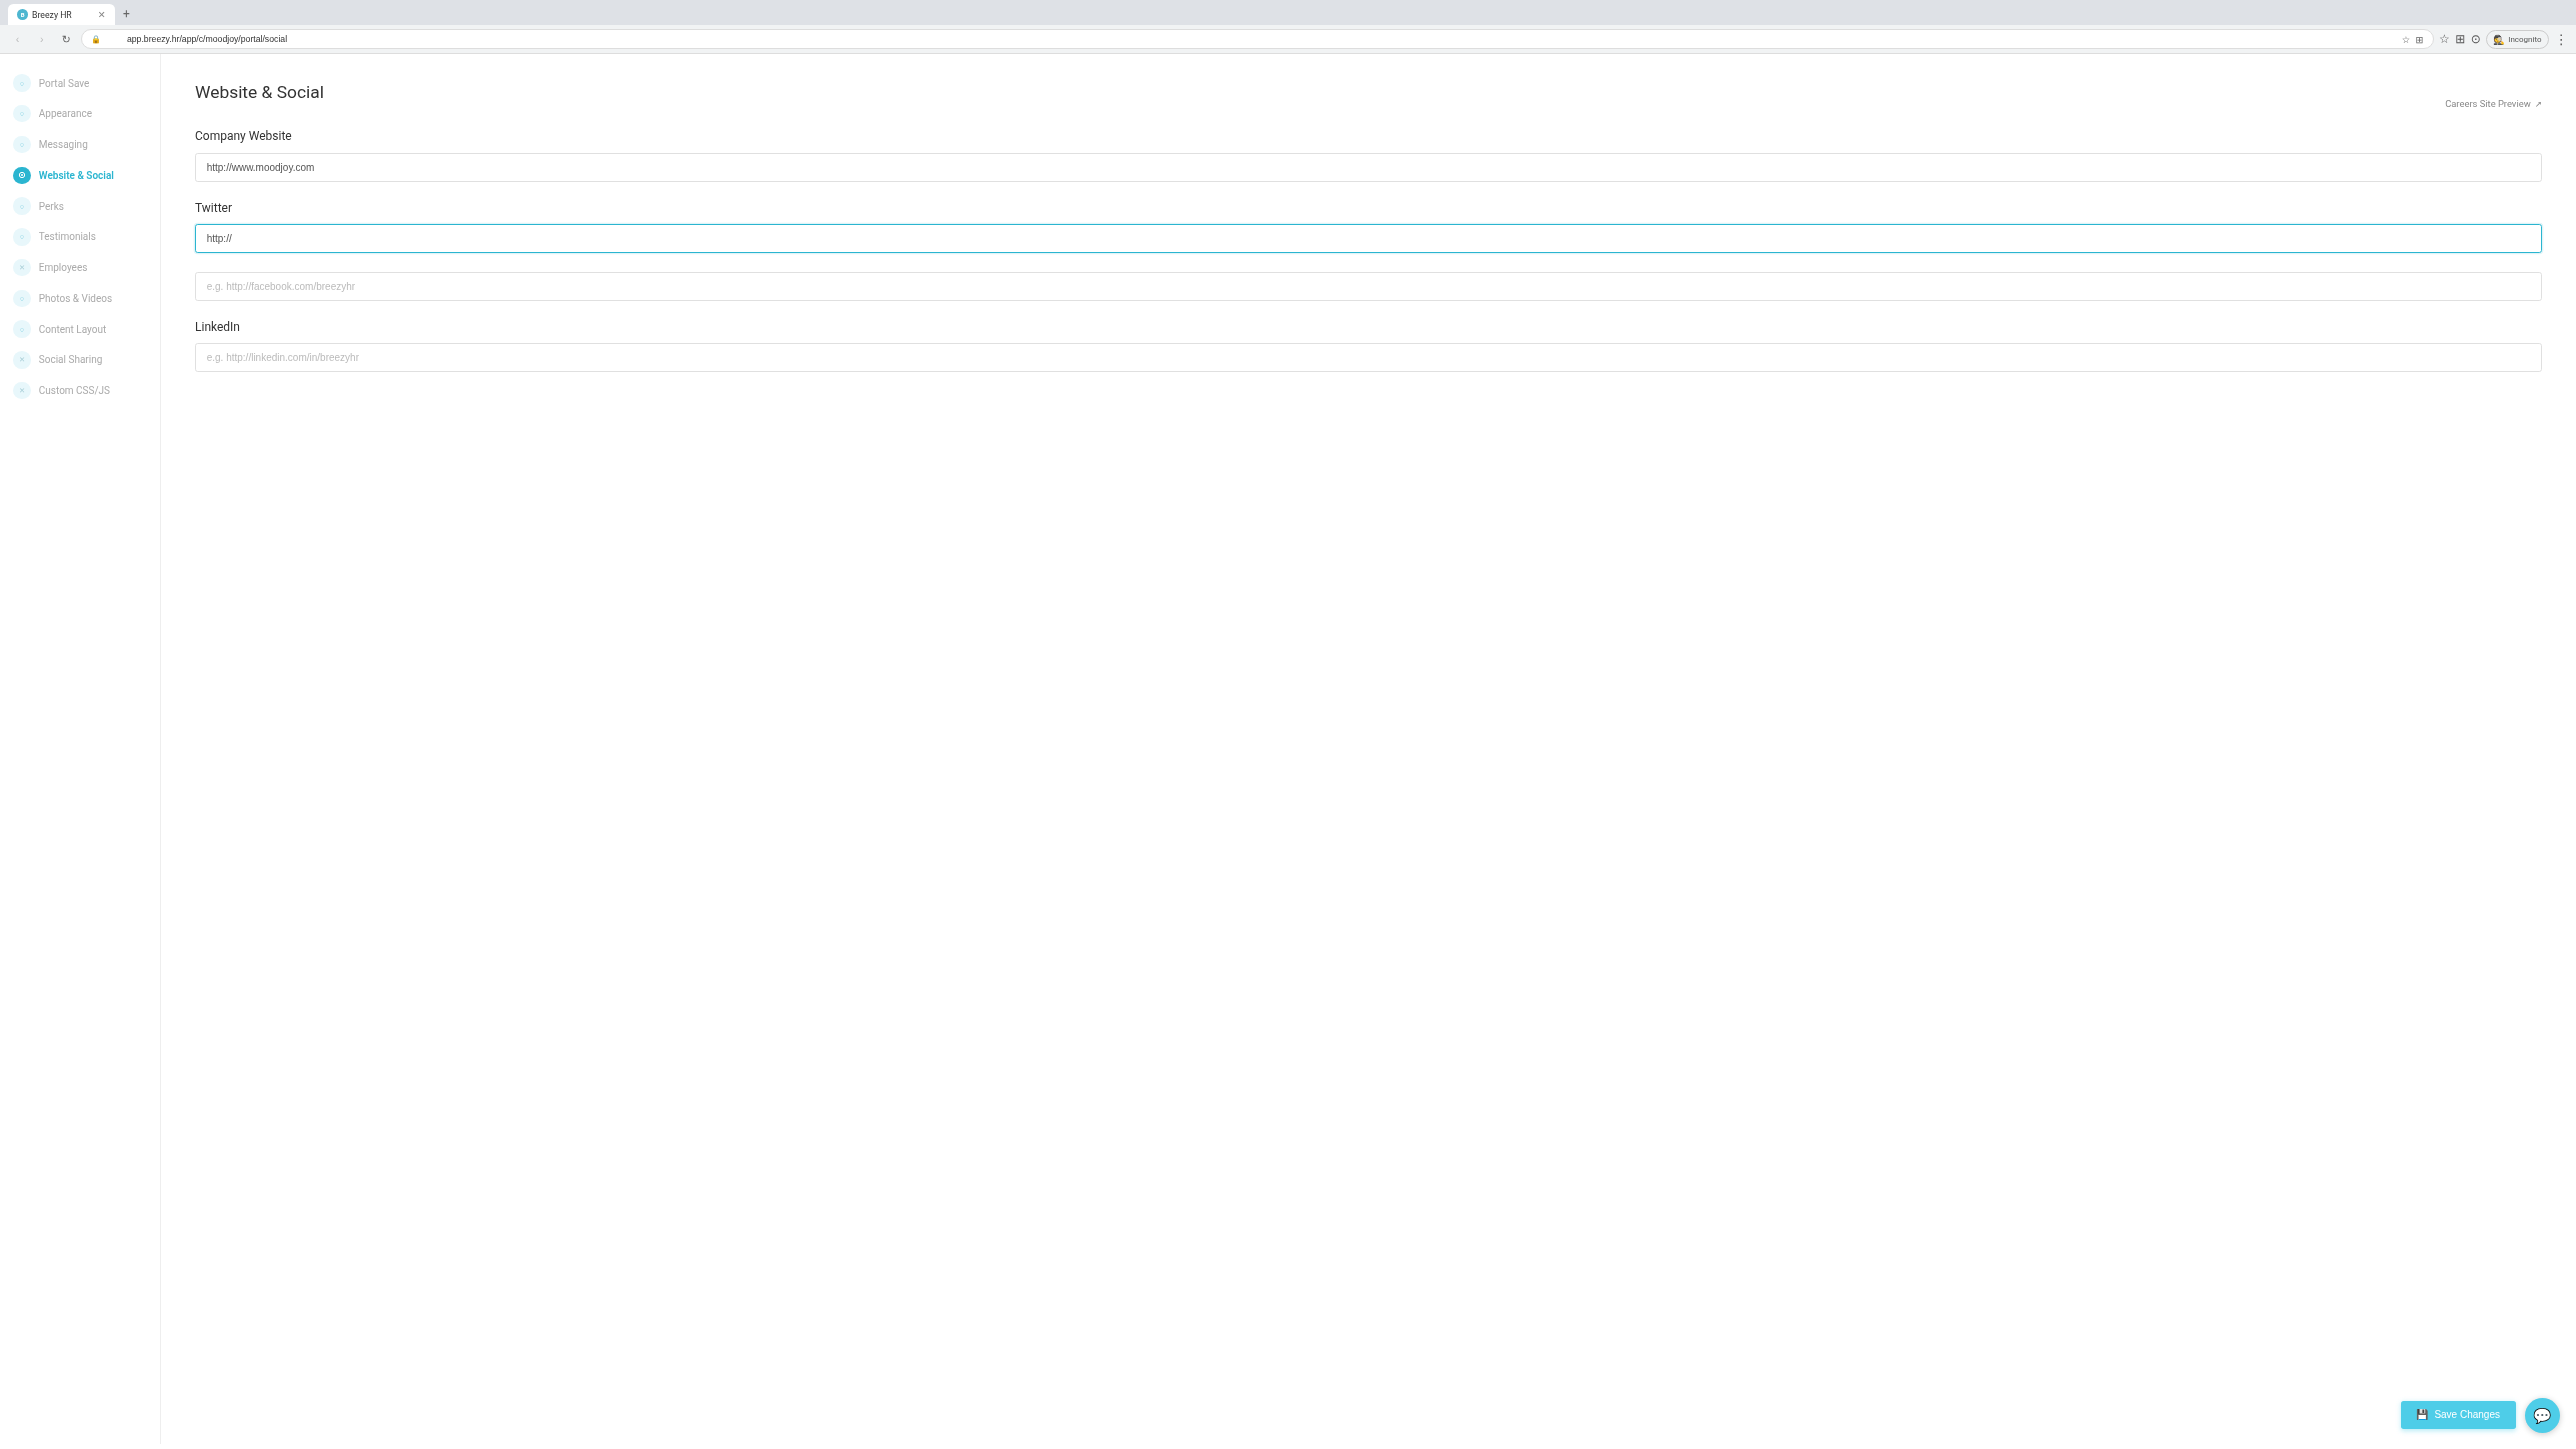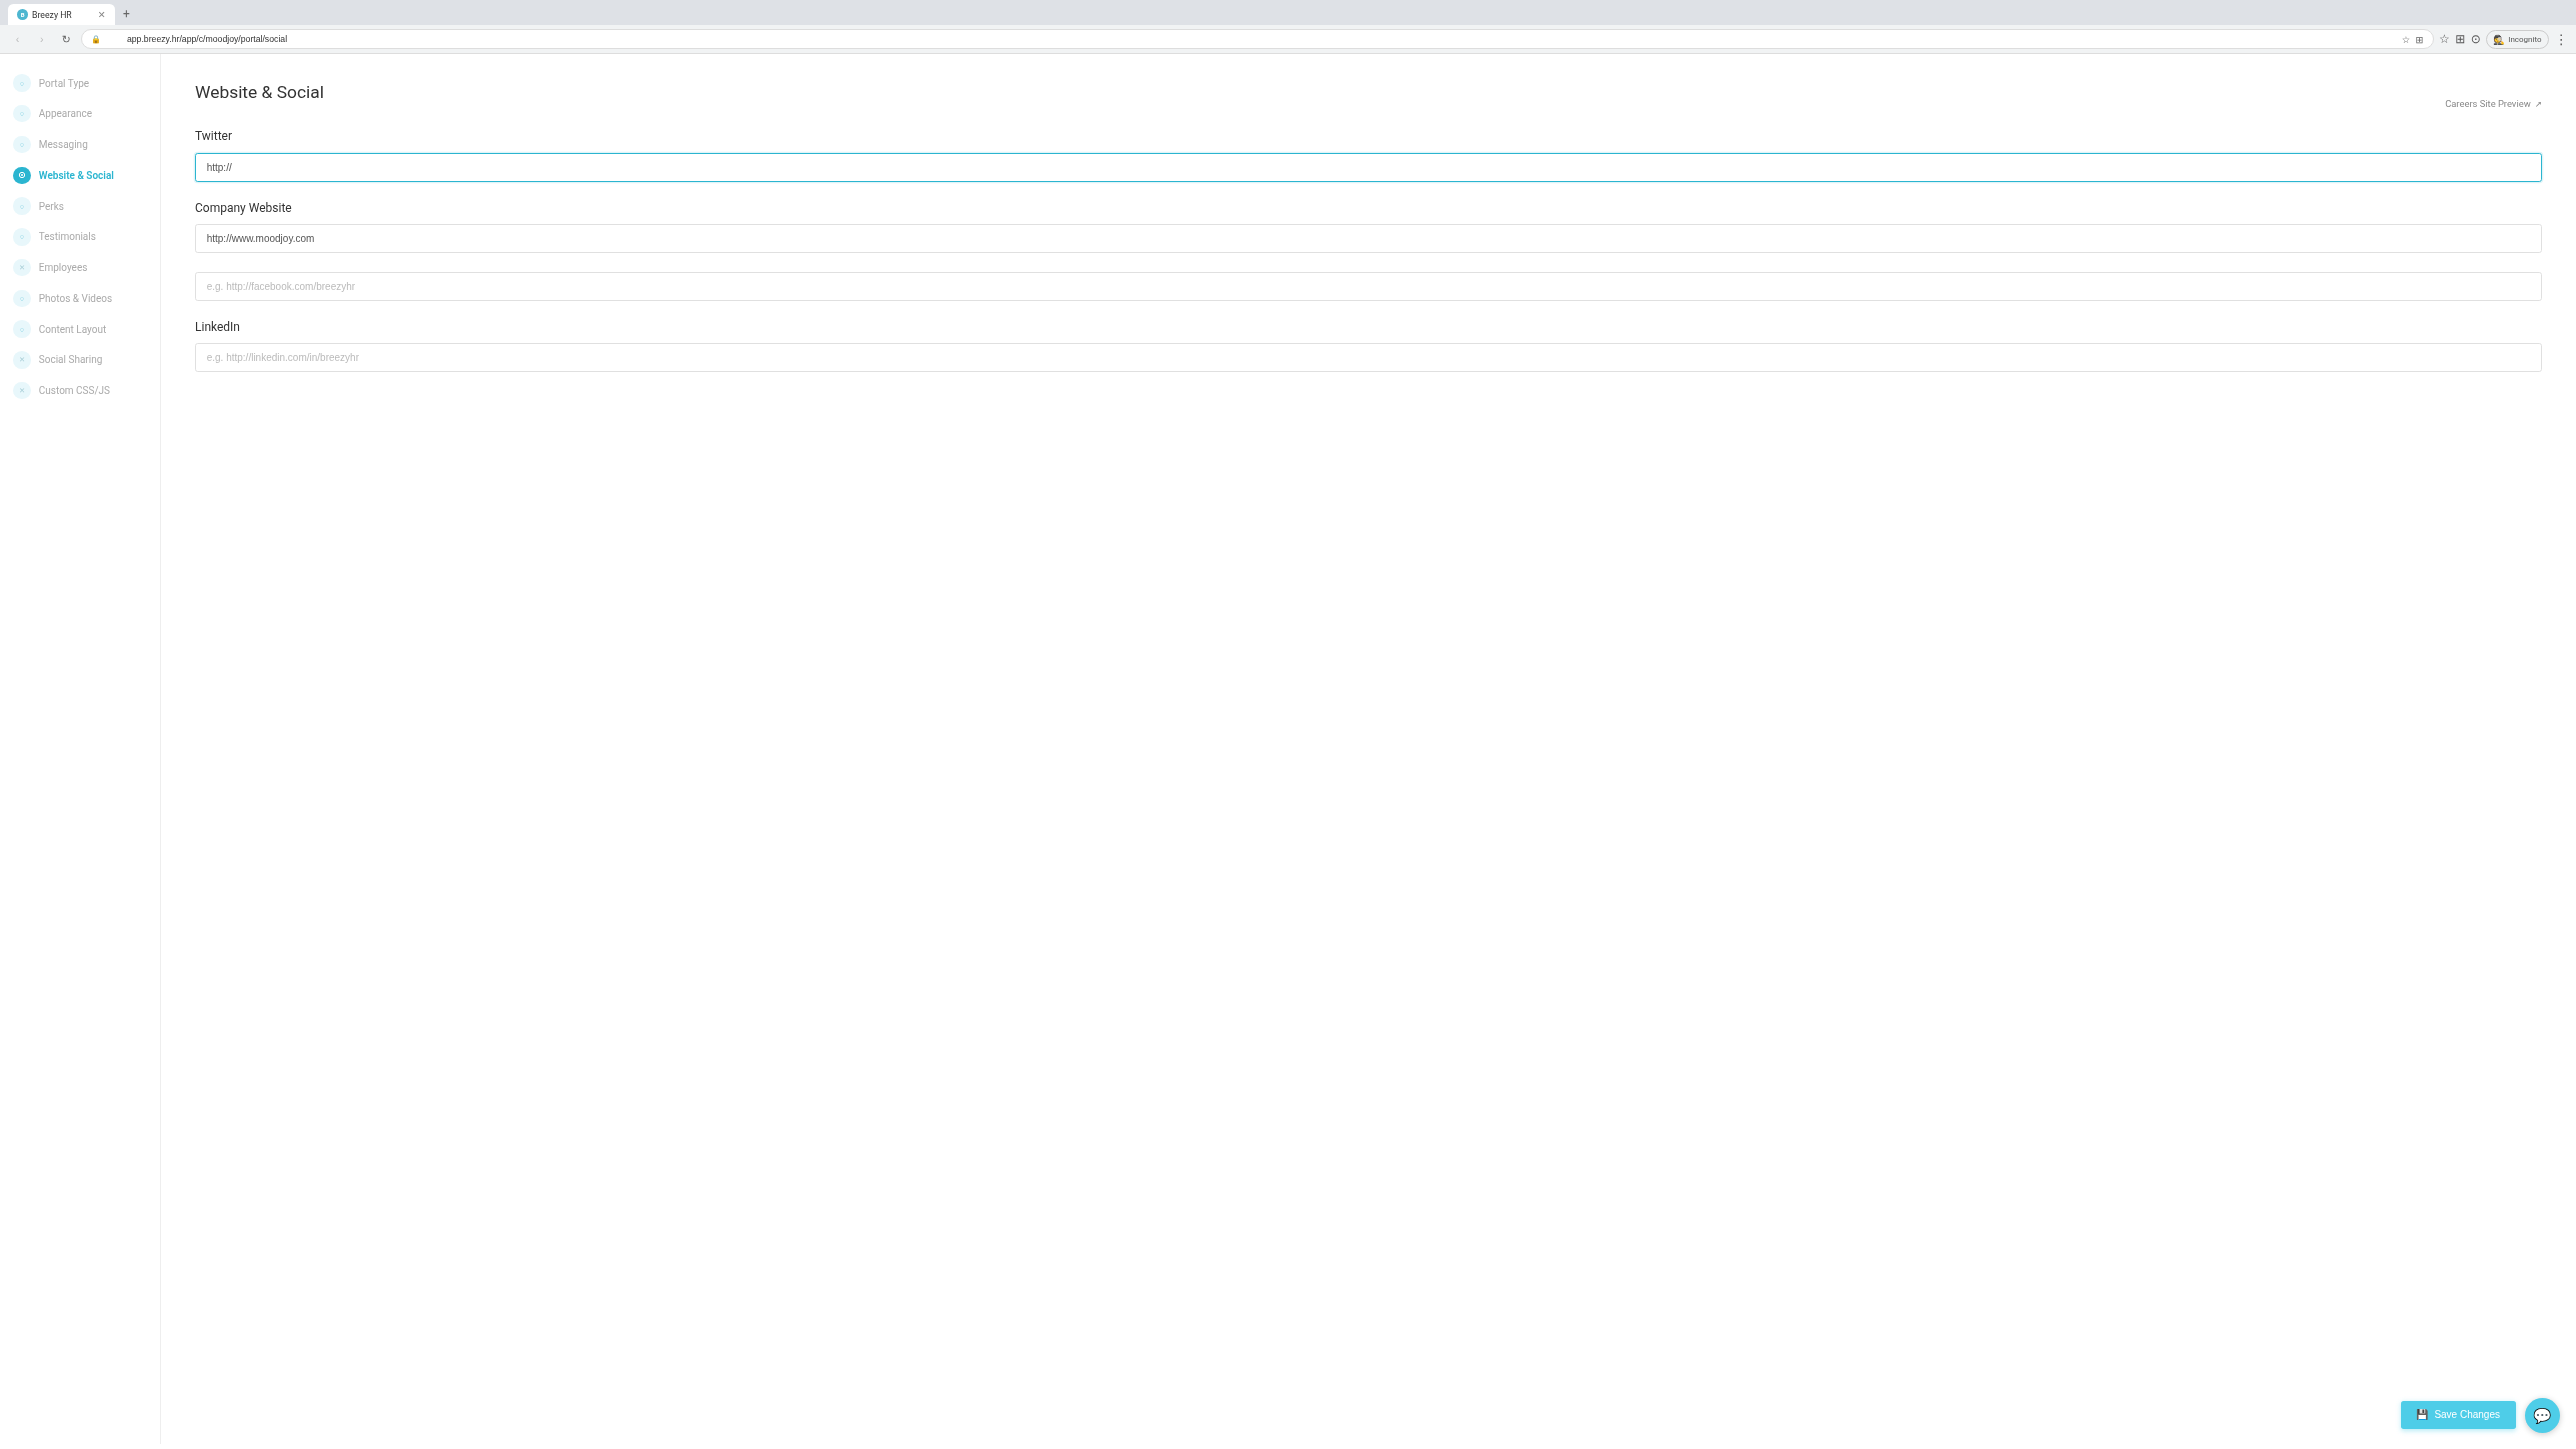--- a/index.html
+++ b/index.html
@@ -323,21 +323,21 @@
       <span style="font-size:13.4px; color:#555;">⋮</span>
     </div>
   </div>
 </div>
 
 <div class="app-layout">
 
   <nav class="sidebar">
     <div class="sidebar-item">
       <div class="sidebar-icon inactive">○</div>
-      <span>Portal Type</span>
+      <span>Portal Save</span>
     </div>
     <div class="sidebar-item">
       <div class="sidebar-icon inactive">○</div>
       <span>Appearance</span>
     </div>
     <div class="sidebar-item">
       <div class="sidebar-icon inactive">○</div>
       <span>Messaging</span>
     </div>
     <div class="sidebar-item active">
@@ -383,27 +383,27 @@
 
     <div class="page-header">
       <h1 class="page-title">Website &amp; Social</h1>
       <a class="careers-preview-link">
         <span>Careers Site Preview</span>
         <span style="font-size:8.7px;">↗</span>
       </a>
     </div>
 
     <div class="form-section">
+      <h2 class="section-title">Company Website</h2>
+      <input type="text" class="form-input" value="http://www.moodjoy.com" style="">
+    </div>
+
+    <div class="form-section">
       <h2 class="section-title">Twitter</h2>
       <input type="text" class="form-input active-input" value="http://" style="">
-    </div>
-
-    <div class="form-section">
-      <h2 class="section-title">Company Website</h2>
-      <input type="text" class="form-input" value="http://www.moodjoy.com" style="">
     </div>
 
     <div class="form-section">
       <input type="text" class="form-input" placeholder="e.g. http://facebook.com/breezyhr" style="">
     </div>
 
     <div class="form-section">
       <h2 class="section-title">LinkedIn</h2>
       <input type="text" class="form-input" placeholder="e.g. http://linkedin.com/in/breezyhr" style="">
     </div>

